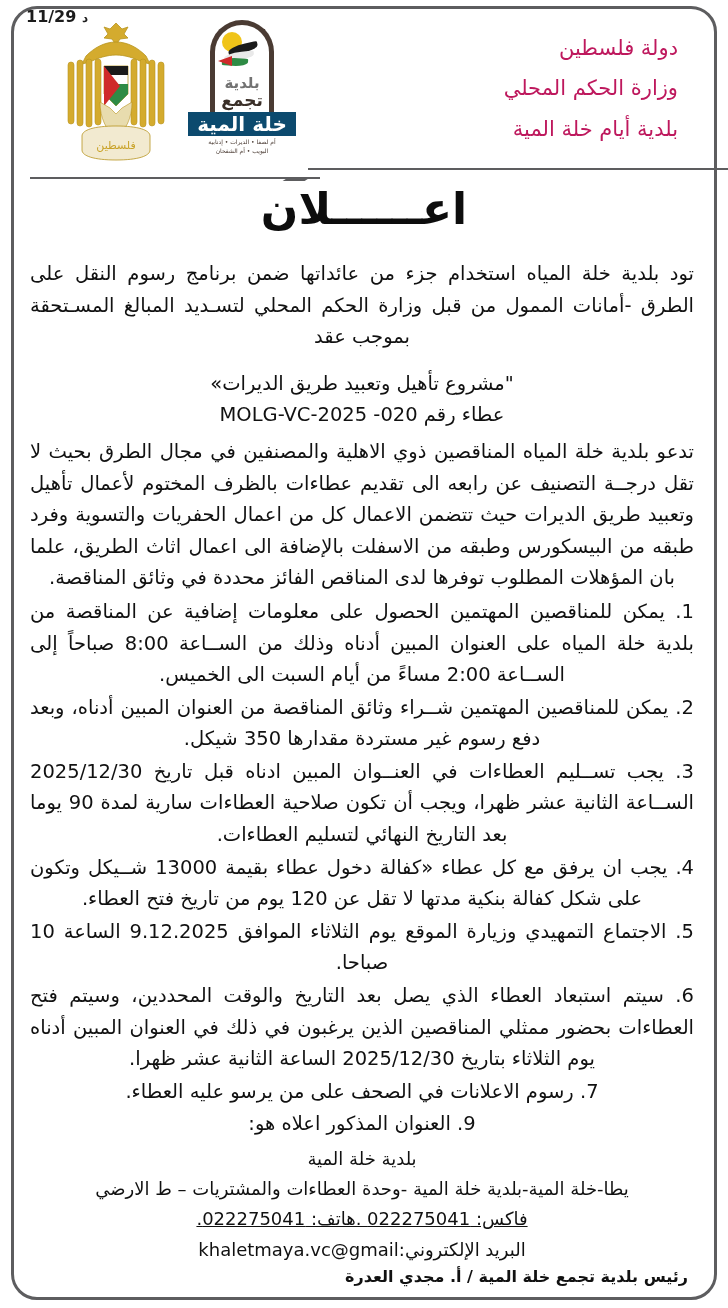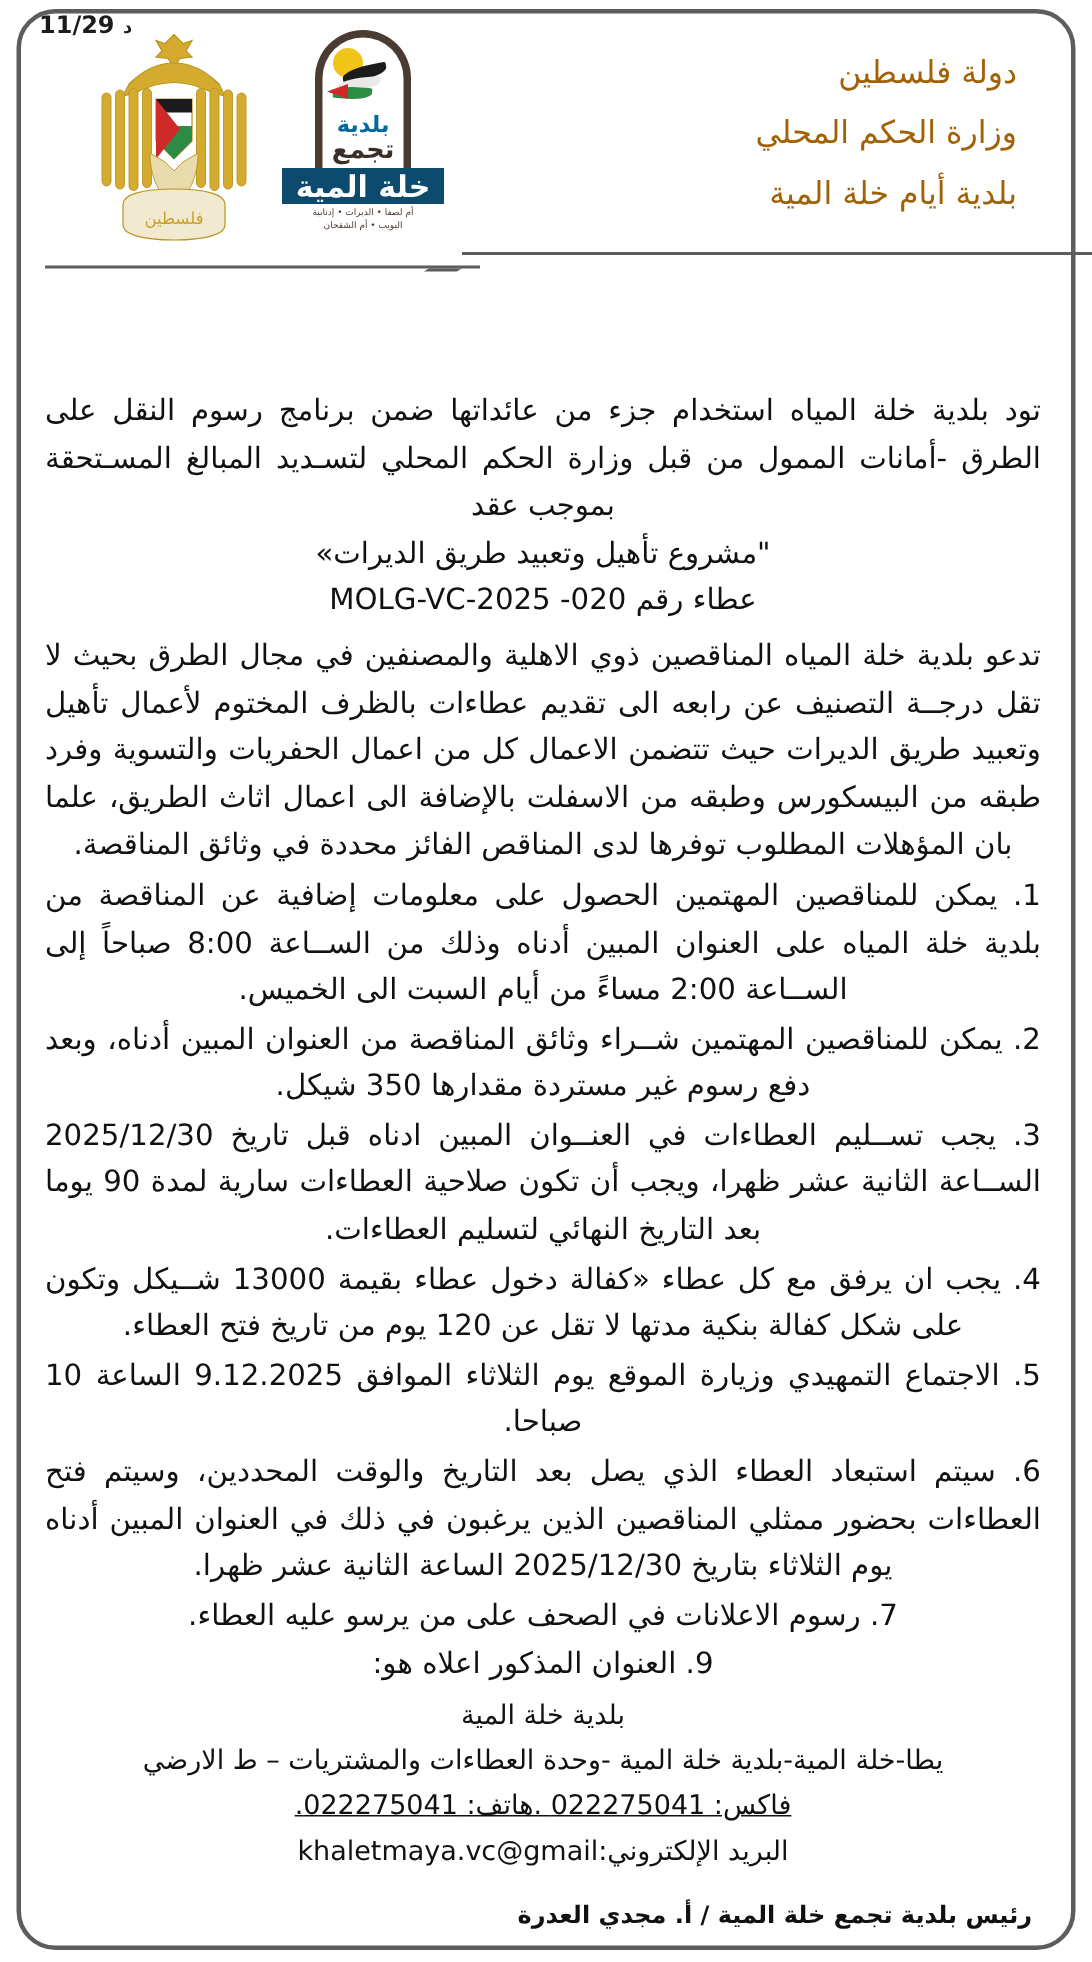--- a/index.html
+++ b/index.html
@@ -119,21 +119,21 @@
   .bird-red {
     left: 0px; top: 14px;
     width: 14px; height: 10px;
     background: #cf2a2a;
     clip-path: polygon(0 50%, 100% 0, 100% 100%);
   }
   .muni-word {
     position: absolute;
     width: 100%;
     text-align: center;
-    color: #0369a1;
+    color: #737373;
     font-weight: bold;
     line-height: 1;
   }
   .muni-w1 { top: 58px; font-size: 15px; letter-spacing: 1px; }
   .muni-w2 { top: 74px; font-size: 17px; color: #3a2f28; }
   .muni-w3 {
     top: 94px;
     font-size: 20px;
     background: #0c4a6e;
     color: #ffffff;
@@ -153,21 +153,21 @@
     height: 152px;
     position: relative;
   }
   .emblem svg { display: block; }
 
   .header-text {
     position: absolute;
     right: 50px;
     top: 18px;
     text-align: right;
-    color: #a16207;
+    color: #be185d;
   }
   .header-text div {
     font-size: 21px;
     line-height: 1.92;
     font-family: "DejaVu Sans", "Liberation Sans", sans-serif;
   }
 
   .divider {
     position: absolute;
     top: 168px;
@@ -225,21 +225,21 @@
   }
   .para {
     font-size: 19.5px;
     line-height: 1.62;
     margin: 0 0 2px 0;
     text-align: justify;
     text-justify: inter-word;
   }
   .para.center-last { text-align-last: center; }
   .lead {
-    margin-bottom: 0;
+    margin-bottom: 15px;
   }
   .proj-line {
     font-size: 19.5px;
     line-height: 1.6;
     text-align: center;
     margin: 0;
   }
   .tender-no {
     font-size: 19.5px;
     line-height: 1.6;
@@ -360,20 +360,21 @@
     </div>
 
   </div>
 
   <div class="divider">
     <div class="div-right"></div>
     <div class="div-step"></div>
     <div class="div-left"></div>
   </div>
 
+  <div class="title">اعــــــلان</div>
 
   <div class="body">
 
     <p class="para lead center-last">تود بلدية خلة المياه استخدام جزء من عائداتها ضمن برنامج رسوم النقل على الطرق -أمانات الممول من قبل وزارة الحكم المحلي لتسـديد المبالغ المسـتحقة بموجب عقد</p>
     <p class="proj-line">"مشروع تأهيل وتعبيد طريق الديرات»</p>
     <p class="tender-no">عطاء رقم 020- MOLG-VC-2025</p>
     <p class="para center-last">تدعو بلدية خلة المياه المناقصين ذوي الاهلية والمصنفين في مجال الطرق بحيث لا تقل درجــة التصنيف عن رابعه الى تقديم عطاءات بالظرف المختوم لأعمال تأهيل وتعبيد طريق الديرات حيث تتضمن الاعمال كل من اعمال الحفريات والتسوية وفرد طبقه من البيسكورس وطبقه من الاسفلت بالإضافة الى اعمال اثاث الطريق، علما بان المؤهلات المطلوب توفرها لدى المناقص الفائز محددة في وثائق المناقصة.</p>
 
     <ul class="list">
       <li>1. يمكن للمناقصين المهتمين الحصول على معلومات إضافية عن المناقصة من بلدية خلة المياه على العنوان المبين أدناه وذلك من الســاعة 8:00 صباحاً إلى الســاعة 2:00 مساءً من أيام السبت الى الخميس.</li>

